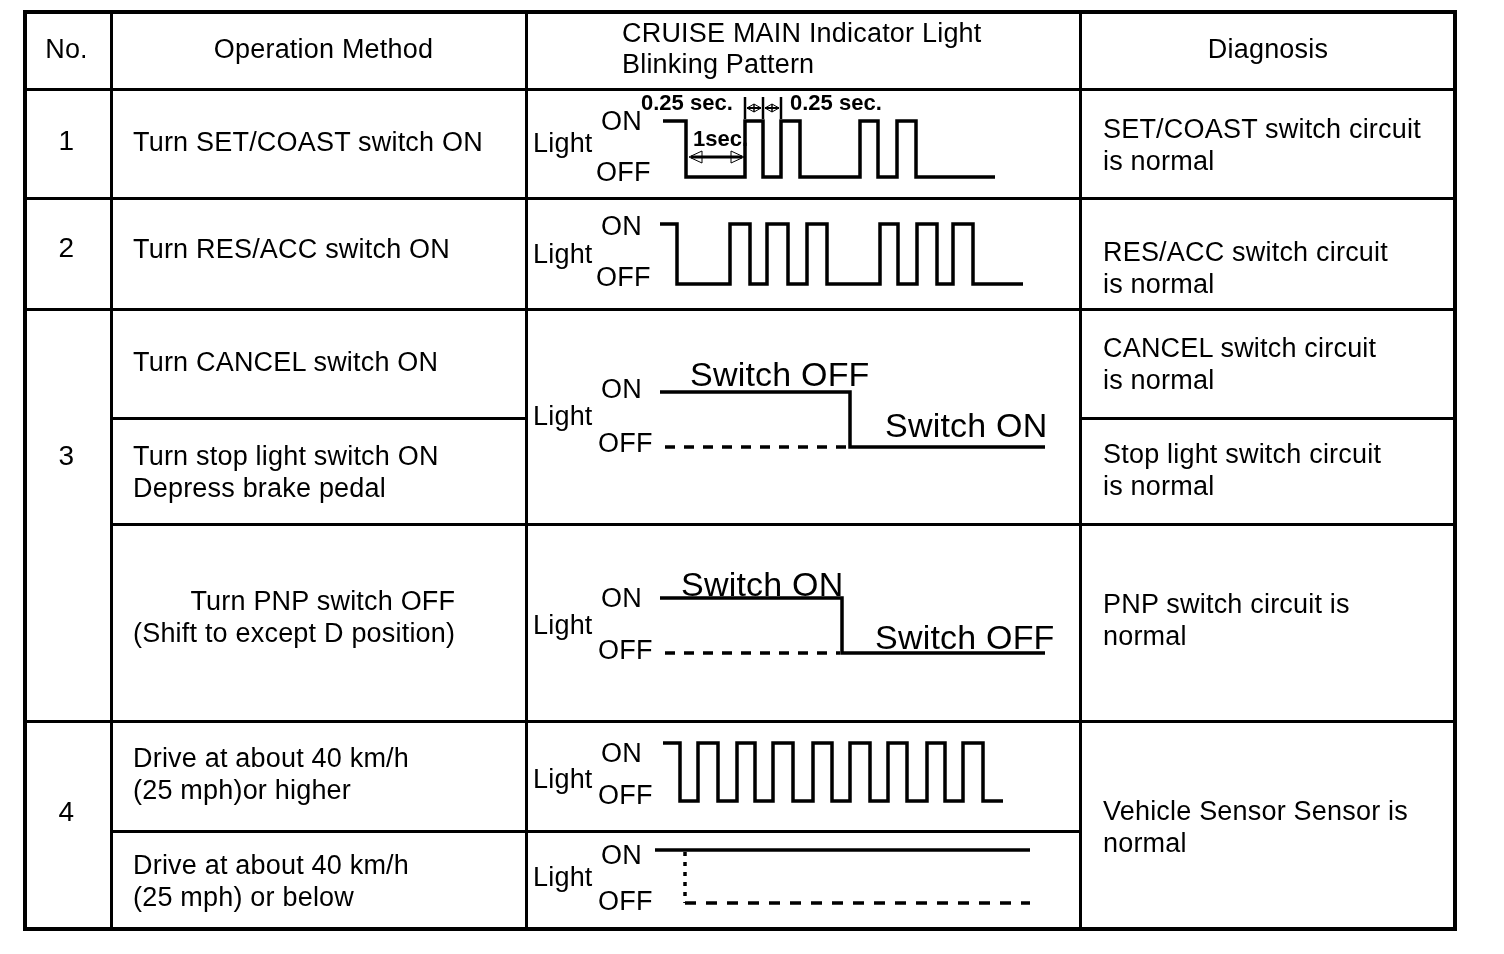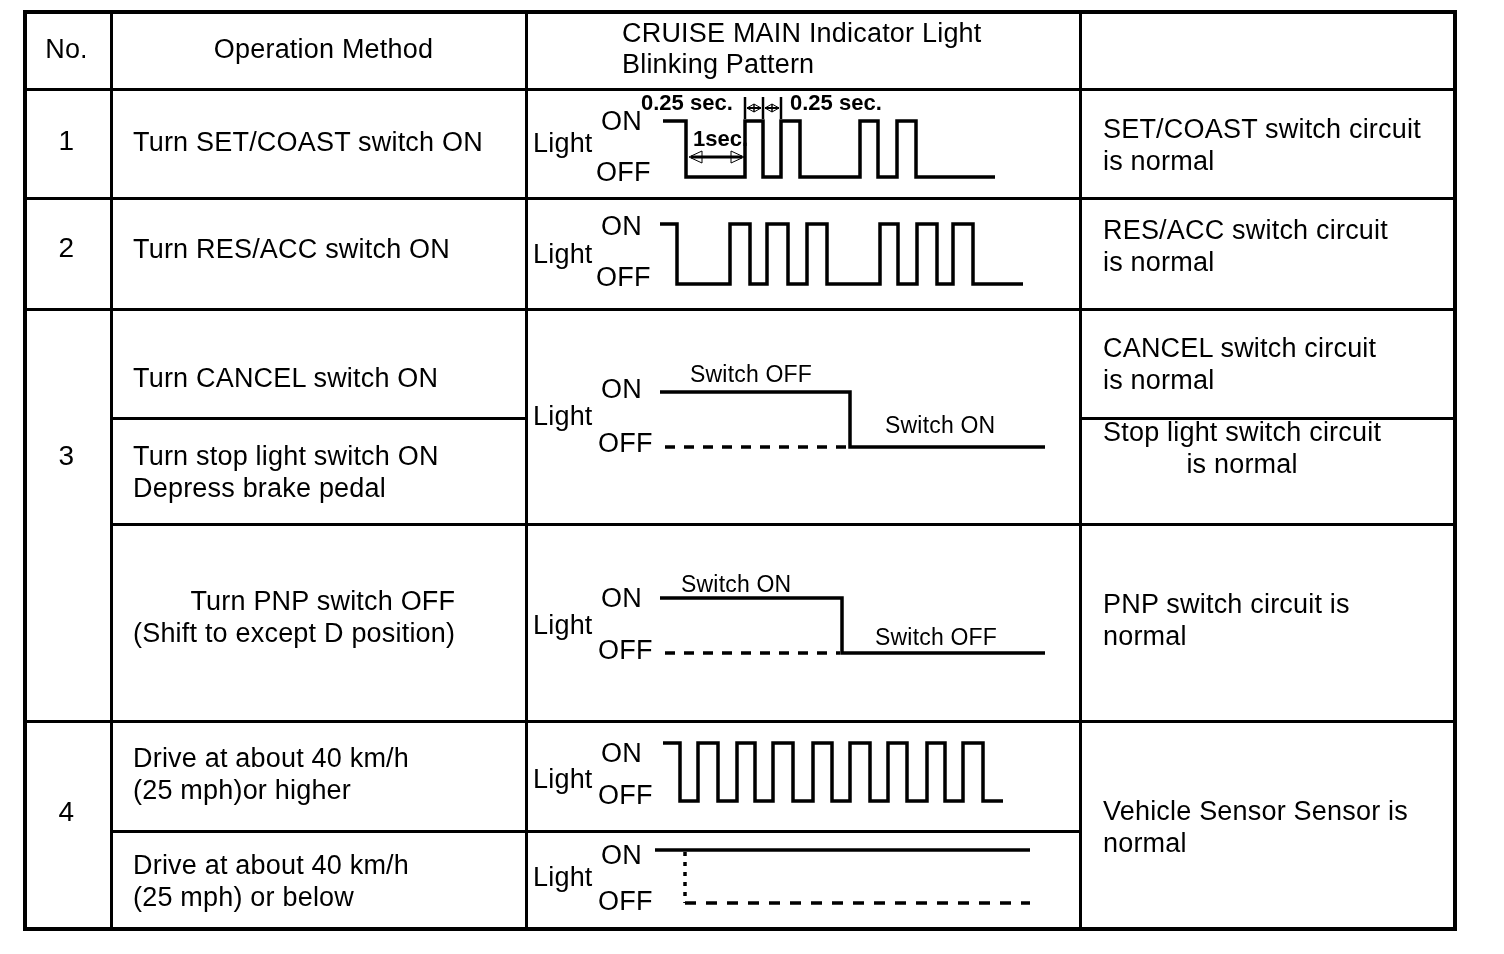--- a/index.html
+++ b/index.html
@@ -11,21 +11,21 @@
   .txt {
     position:absolute; white-space:pre-line; color:#000;
     font-size:27px; line-height:32px; letter-spacing:0.2px;
   }
   .center { text-align:center; }
   .num { font-size:28px; }
   .wf { position:absolute; }
   .wf .txt { position:absolute; }
   .wf-lbl { font-size:27px; line-height:28px; }
   .ann { font-size:22px; line-height:24px; font-weight:bold; letter-spacing:0px; }
-  .sw { font-size:23px; line-height:28px; }
+  .sw { font-size:34px; line-height:28px; }
   svg { position:absolute; left:0; top:0; overflow:visible; }
   path, line { stroke:#000; fill:none; }
 </style>
 </head>
 <body>
 
 <div id="page">
 
   <div class="hline" style="left:23px;top:10px;width:1434px;height:4px;"></div>
   <div class="hline" style="left:23px;top:927px;width:1434px;height:4px;"></div>
@@ -42,45 +42,46 @@
   <div class="hline" style="left:110px;top:417px;width:418px;height:3px;"></div>
   <div class="hline" style="left:1079px;top:417px;width:378px;height:3px;"></div>
   <div class="hline" style="left:110px;top:523px;width:1347px;height:3px;"></div>
   <div class="hline" style="left:23px;top:720px;width:1434px;height:3px;"></div>
   <div class="hline" style="left:110px;top:830px;width:972px;height:3px;"></div>
 
   <div class="txt center" style="left:23px;top:33px;width:87px;">No.</div>
   <div class="txt center" style="left:110px;top:33px;width:427px;">Operation Method</div>
   <div class="txt" style="left:622px;top:18px;line-height:31px;">CRUISE MAIN Indicator Light
 Blinking Pattern</div>
+  <div class="txt center" style="left:1079px;top:33px;width:378px;">Diagnosis</div>
 
   <div class="txt center num" style="left:23px;top:125px;width:87px;">1</div>
   <div class="txt center num" style="left:23px;top:232px;width:87px;">2</div>
   <div class="txt center num" style="left:23px;top:440px;width:87px;">3</div>
   <div class="txt center num" style="left:23px;top:796px;width:87px;">4</div>
 
   <div class="txt" style="left:133px;top:126px;text-align:right;">Turn SET/COAST switch ON</div>
   <div class="txt" style="left:133px;top:233px;">Turn RES/ACC switch ON</div>
-  <div class="txt" style="left:133px;top:362px;">Turn CANCEL switch ON</div>
+  <div class="txt" style="left:133px;top:346px;">Turn CANCEL switch ON</div>
   <div class="txt" style="left:133px;top:440px;">Turn stop light switch ON
 Depress brake pedal</div>
   <div class="txt" style="left:133px;top:585px;text-align:right;">Turn PNP switch OFF
 (Shift to except D position)</div>
   <div class="txt" style="left:133px;top:742px;">Drive at about 40 km/h
 (25 mph)or higher</div>
   <div class="txt" style="left:133px;top:849px;">Drive at about 40 km/h
 (25 mph) or below</div>
 
   <div class="txt" style="left:1103px;top:113px;">SET/COAST switch circuit
 is normal</div>
-  <div class="txt" style="left:1103px;top:214px;">RES/ACC switch circuit
+  <div class="txt" style="left:1103px;top:236px;">RES/ACC switch circuit
 is normal</div>
   <div class="txt" style="left:1103px;top:332px;">CANCEL switch circuit
 is normal</div>
-  <div class="txt" style="left:1103px;top:416px;text-align:center;">Stop light switch circuit
+  <div class="txt" style="left:1103px;top:438px;">Stop light switch circuit
 is normal</div>
   <div class="txt" style="left:1103px;top:588px;">PNP switch circuit is
 normal</div>
   <div class="txt" style="left:1103px;top:795px;">Vehicle Sensor Sensor is
 normal</div>
 
   <div class="wf" style="left:528px;top:91px;width:551px;height:106px;">
     <span class="txt wf-lbl" style="left:5px;top:38px;">Light</span>
     <span class="txt wf-lbl" style="left:73px;top:16px;">ON</span>
     <span class="txt wf-lbl" style="left:68px;top:67px;">OFF</span>

